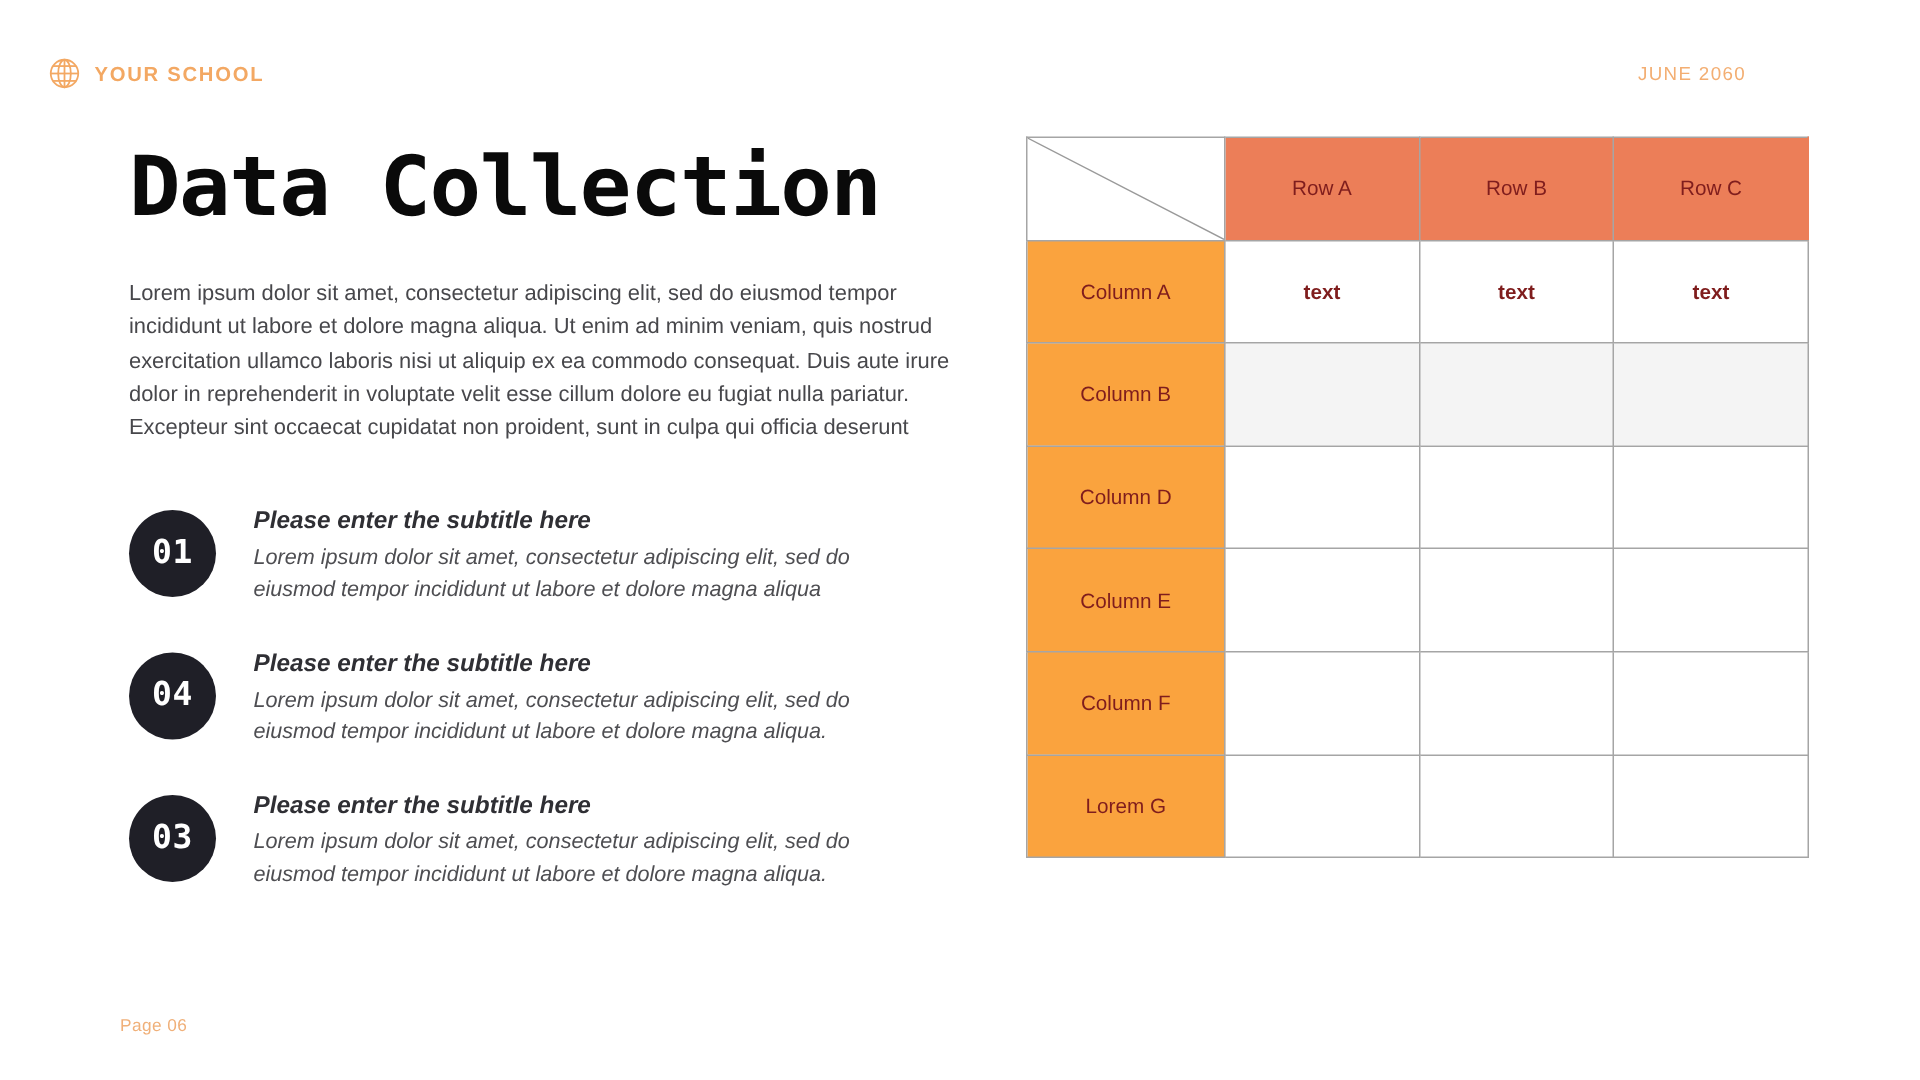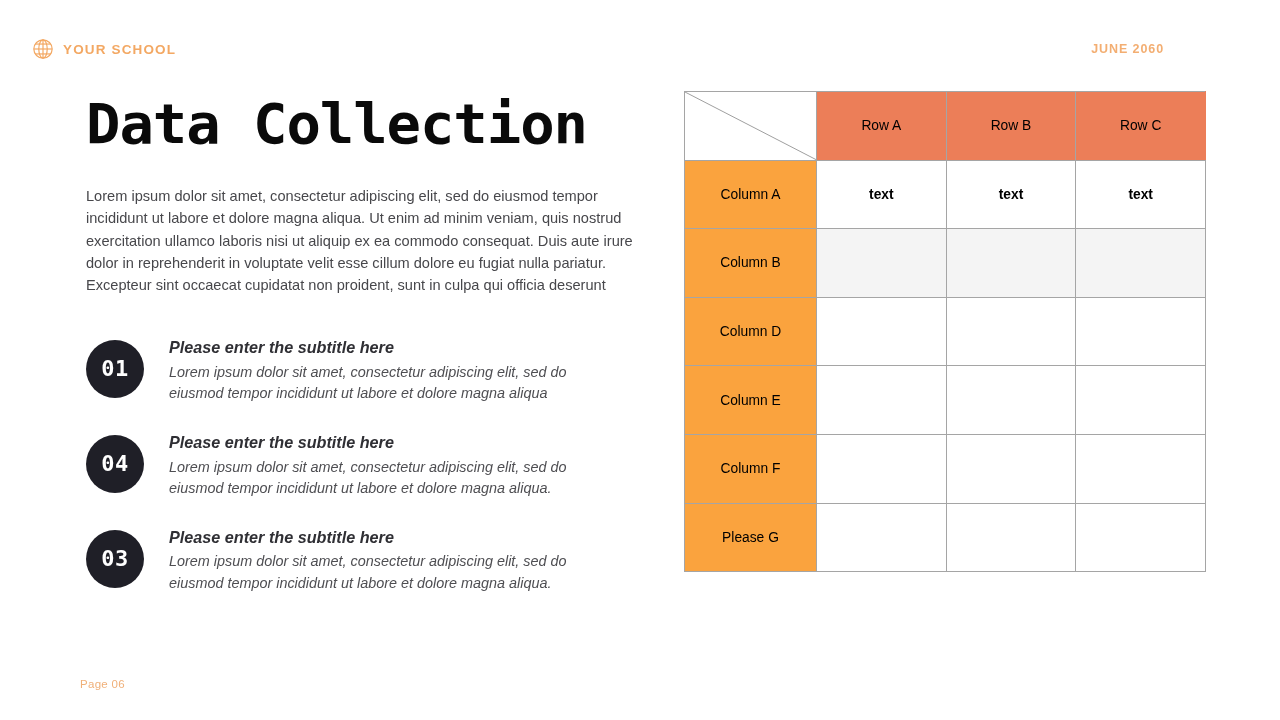--- a/index.html
+++ b/index.html
@@ -56,21 +56,21 @@
     font-size: 13.5px;
     letter-spacing: 1.15px;
     font-weight: 700;
     color: #f3a863;
     white-space: nowrap;
   }
 
   .header-date {
     font-size: 12.5px;
     letter-spacing: 0.9px;
-    font-weight: 700;
+    font-weight: 400;
     color: #f3ae72;
     white-space: nowrap;
   }
 
   
   .left-col {
     position: absolute;
     left: 86px;
     top: 96px;
     width: 560px;
@@ -157,21 +157,21 @@
     table-layout: fixed;
     width: 522px;
   }
 
   table.data-table td {
     border: 1px solid #a5a5a5;
     height: 68.6px;
     text-align: center;
     vertical-align: middle;
     font-size: 13.8px;
-    color: #000000;
+    color: #7f1d1d;
     padding: 0 6px;
   }
 
   
   td.corner-cell {
     width: 132px;
     background: #ffffff;
     border: 1px solid #c4c4c4;
     padding: 0;
     position: relative;
@@ -321,21 +321,21 @@
         </tr>
 
         <tr>
           <td class="col-head">Column F</td>
           <td class="cell"></td>
           <td class="cell"></td>
           <td class="cell"></td>
         </tr>
 
         <tr>
-          <td class="col-head">Please G</td>
+          <td class="col-head">Lorem G</td>
           <td class="cell"></td>
           <td class="cell"></td>
           <td class="cell"></td>
         </tr>
       </tbody>
     </table>
   </div>
 
   <div class="footer-page">Page 06</div>
 

